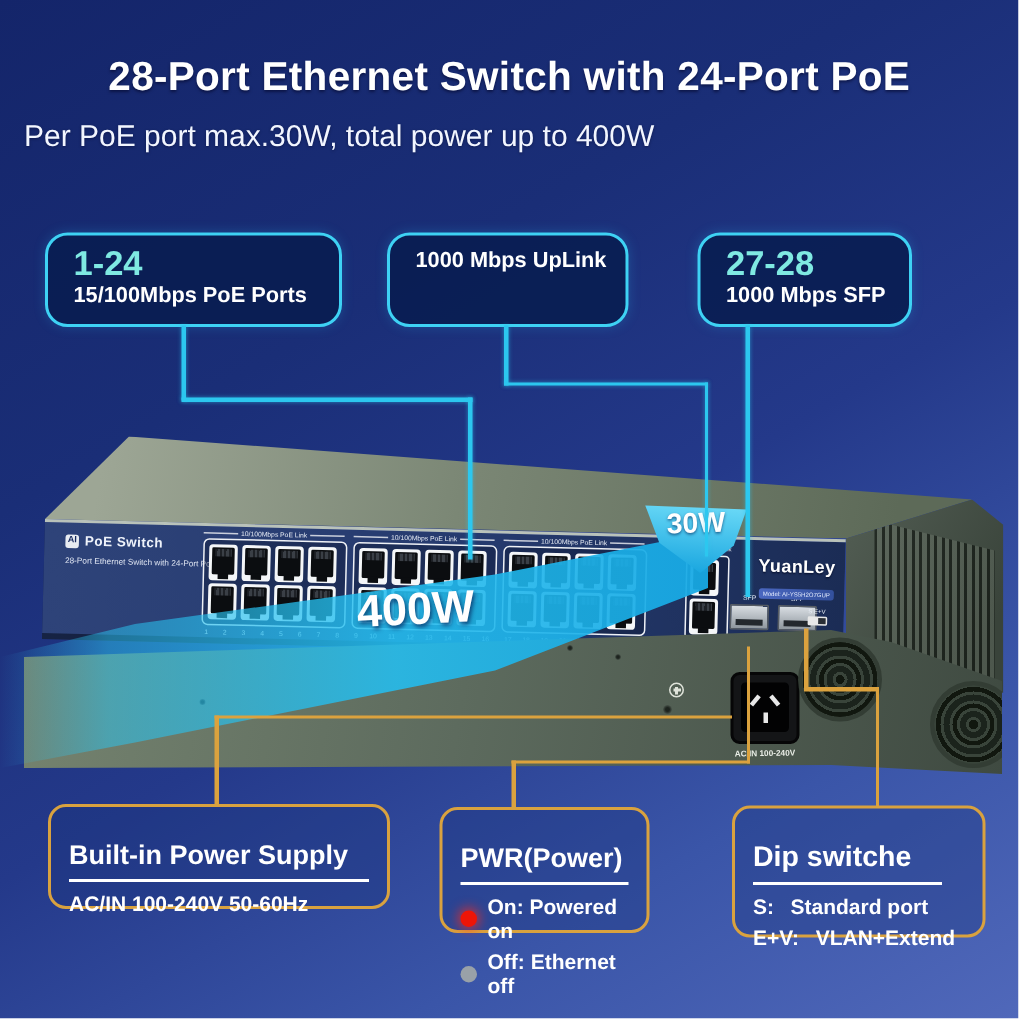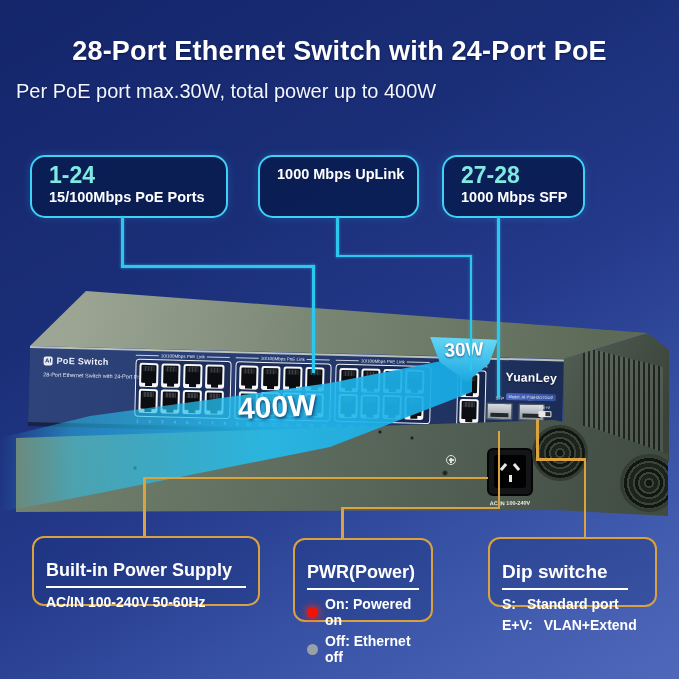--- a/index.html
+++ b/index.html
@@ -125,21 +125,21 @@
   <div class="title">28-Port Ethernet Switch with 24-Port PoE</div>
   <div class="subtitle">Per PoE port max.30W, total power up to 400W</div>
 
   <div class="co-top" style="left:30px;width:198px;">
     <div class="co-range">1-24</div>
     <div class="co-label">15/100Mbps PoE Ports</div>
   </div>
   <div class="co-top" style="left:258px;width:161px;">
     <div class="co-label">1000 Mbps UpLink</div>
   </div>
-  <div class="co-top" style="left:442px;width:143px;">
+  <div class="co-top" style="left:465px;width:143px;">
     <div class="co-range">27-28</div>
     <div class="co-label">1000 Mbps SFP</div>
   </div>
 
   <div class="top-surface"></div>
   <div class="side-face">
     <div class="vents"></div>
   </div>
 
   <div class="faceplate">
@@ -366,21 +366,21 @@
     <div class="cb-row">
       <span class="led on" style="background: rgb(238, 21, 7);"></span>
       <span>On: Powered on</span>
     </div>
     <div class="cb-row">
       <span class="led" style="background: rgb(153, 161, 168);"></span>
       <span>Off: Ethernet off</span>
     </div>
   </div>
 
-  <div class="co-bot" style="left:488px;top:537px;width:169px;height:70px;">
+  <div class="co-bot" style="left:488px;top:537px;width:169px;height:88px;">
     <div class="cb-title" style="font-size:19px;">Dip switche</div>
     <div class="cb-divider" style="width:126px;"></div>
     <div class="cb-row">
       <span class="cb-pref">S:</span>
       <span>Standard port</span>
     </div>
     <div class="cb-row">
       <span class="cb-pref">E+V:</span>
       <span>VLAN+Extend</span>
     </div>

